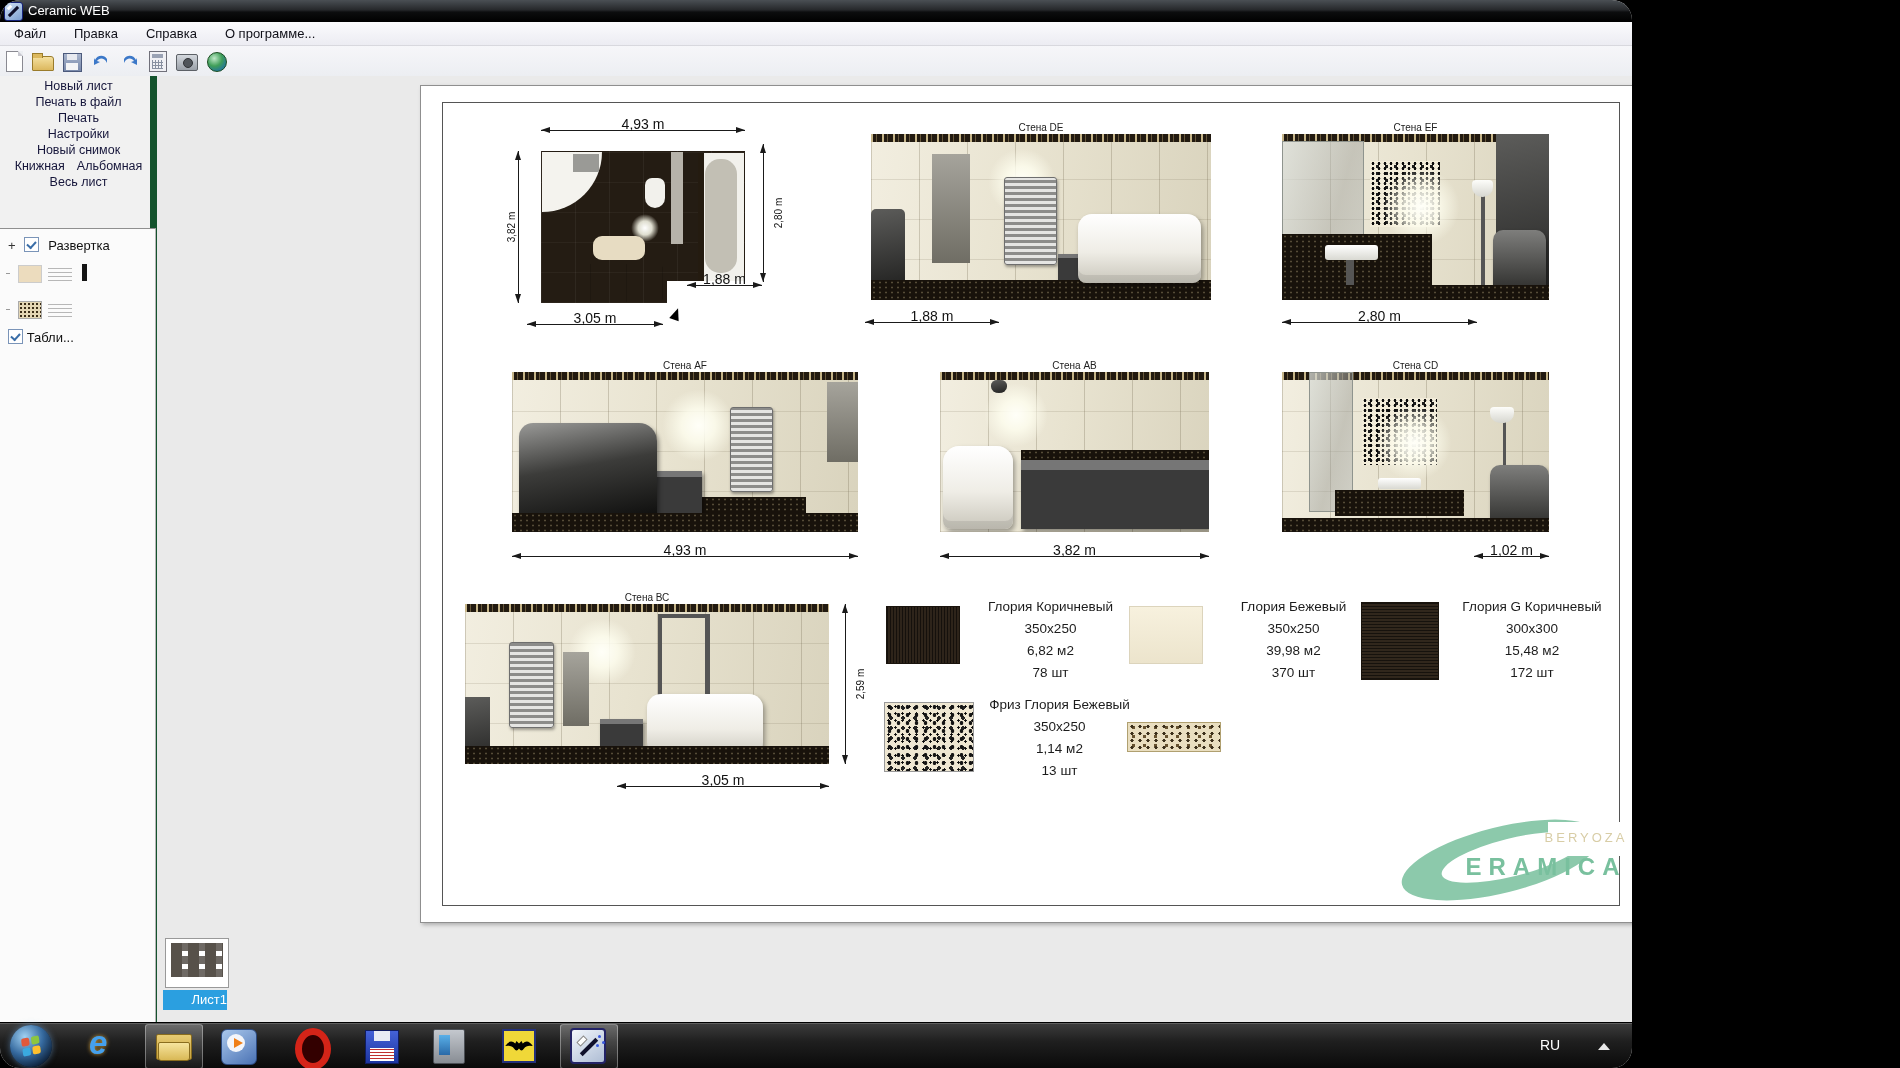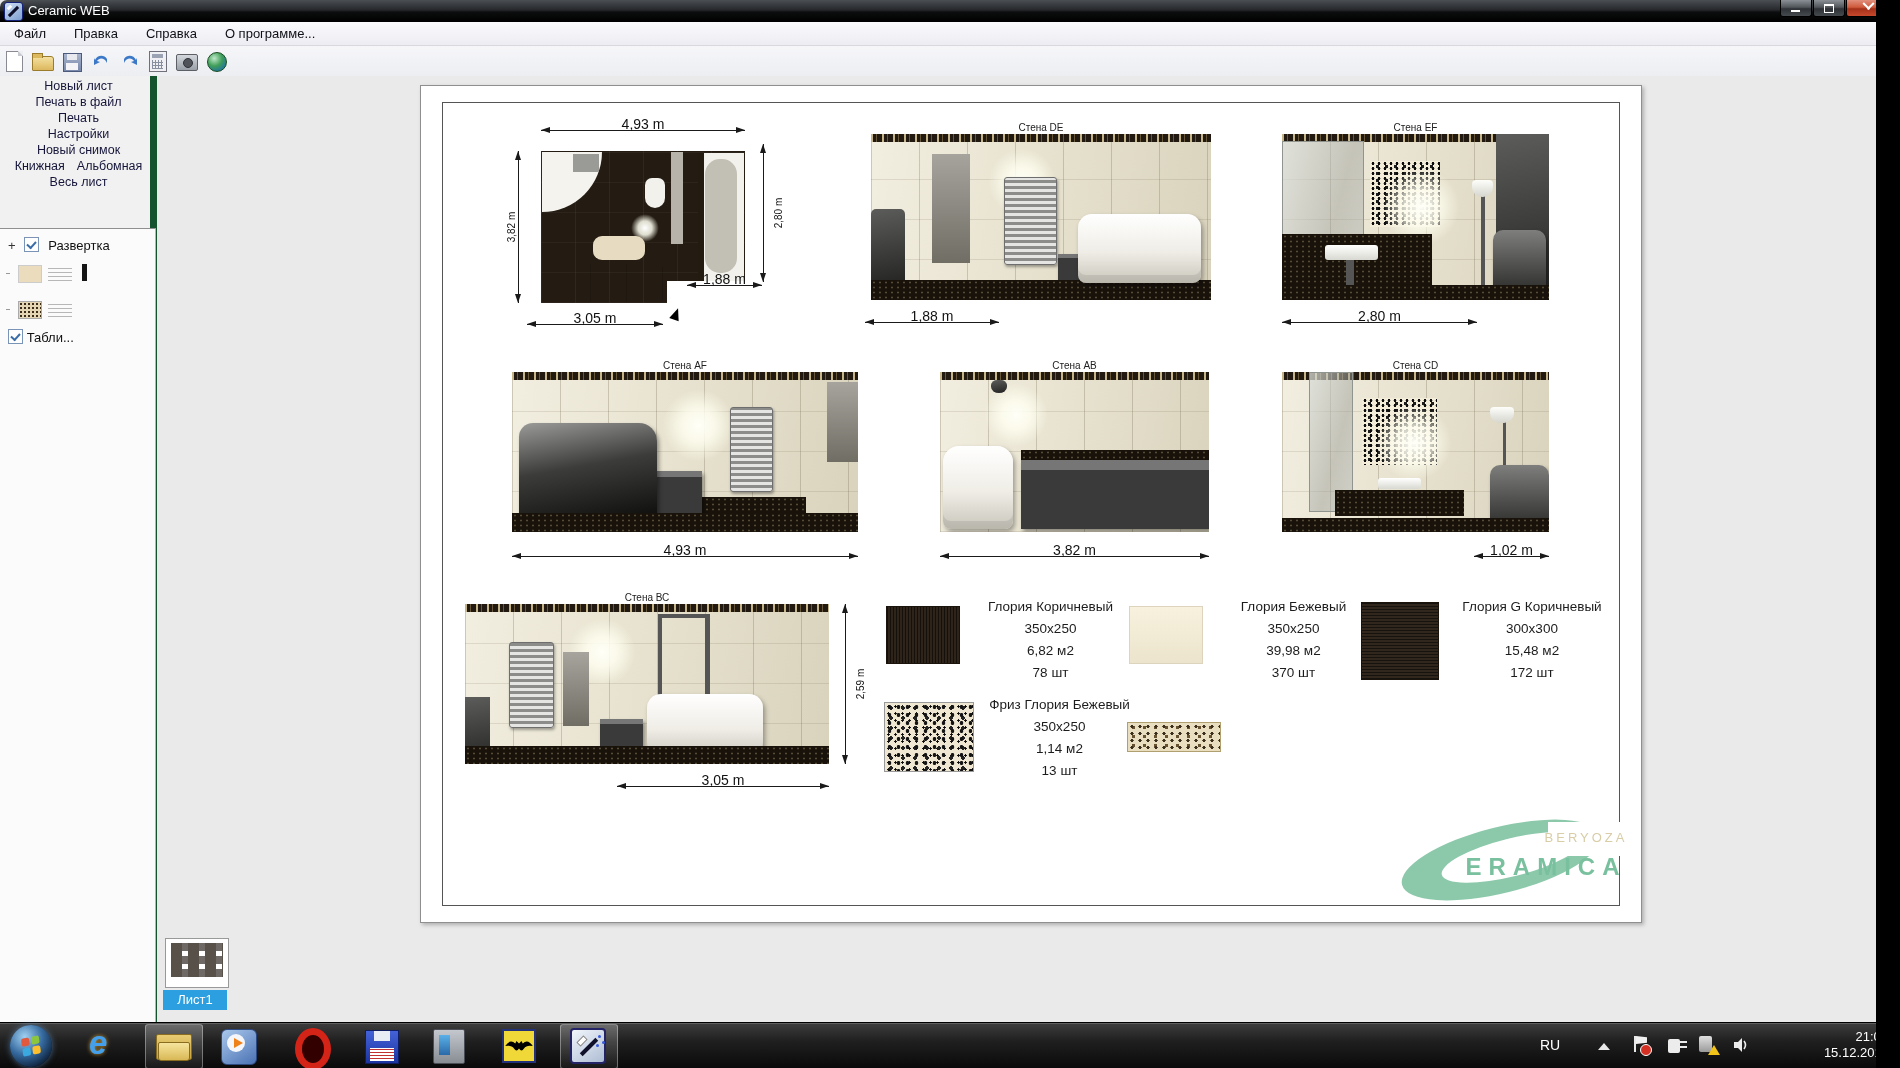--- a/index.html
+++ b/index.html
@@ -1,17 +1,17 @@
 <!DOCTYPE html>
 <html><head>
 <meta charset="utf-8">
 <style>
   html,body{margin:0;padding:0;background:#000;}
-  #app{position:relative;width:1876px;height:1068px;overflow:hidden;
-       font-family:"Liberation Sans",sans-serif;background:#eaeaea;}
+  #app{position:relative;width:1632px;height:1068px;overflow:hidden;
+       font-family:"Liberation Sans",sans-serif;background:#eaeaea;border-radius:20px;}
 
   
   .titlebar{position:absolute;left:0;top:0;width:1900px;height:22px;
     background:linear-gradient(180deg,#4a4f54 0%,#26282b 45%,#0c0d0e 55%,#000 100%);
     border-radius:7px 7px 0 0;color:#fff;}
   .app-icon{position:absolute;left:4px;top:2px;width:17px;height:17px;border-radius:3px;
     background:linear-gradient(145deg,#cfe0f4,#7d9fd0);border:1px solid #16237a;}
   .app-icon .wandbar{position:absolute;left:7px;top:2px;width:3px;height:13px;background:#10102a;transform:rotate(45deg);}
   .app-icon .wandtip{position:absolute;left:3px;top:2px;width:3px;height:5px;background:#fff;transform:rotate(45deg);}
   .title-text{position:absolute;left:28px;top:3px;font-size:13px;}
@@ -156,21 +156,21 @@
     background-size:9px 8px,12px 10px,7px 7px;}
   .sw-frieze{background:#e9dec0;border:1px solid #b0a070;
     background-image:radial-gradient(#3a2e1a 26%,transparent 29%),radial-gradient(#665230 22%,transparent 25%);
     background-size:8px 7px,11px 9px;}
 
   
   .sheet-thumb{position:absolute;left:8px;top:862px;width:62px;height:48px;background:#fff;border:1px solid #999;cursor:pointer;}
   .sheet-thumb-in{position:absolute;left:5px;top:4px;right:5px;bottom:10px;
     background-image:repeating-linear-gradient(90deg,#3a332b 0 11px,transparent 11px 17px),
                      repeating-linear-gradient(0deg,#55504a 0 8px,transparent 8px 13px);opacity:.85;}
-  .sheet-tab{position:absolute;left:6px;top:914px;width:64px;height:20px;line-height:20px;text-align:center;
+  .sheet-tab{position:absolute;left:6px;top:914px;width:64px;height:20px;line-height:20px;text-align:right;
     background:#2b9fe0;color:#fff;font-size:13px;cursor:pointer;}
 
   
   .taskbar{position:absolute;left:0;top:1022px;width:1900px;height:46px;
     background:linear-gradient(180deg,#3d3d3d 0%,#1f1f1f 40%,#090909 100%);border-top:1px solid #000;box-shadow:inset 0 1px 0 rgba(255,255,255,.18);}
   .orb{position:absolute;left:10px;top:2px;width:42px;height:42px;border-radius:50%;cursor:pointer;
     background:radial-gradient(circle at 35% 28%,#9fd0f2 0%,#35699e 45%,#0d2038 80%,#05101c 100%);box-shadow:0 0 6px rgba(120,180,240,.5);}
   .orbflag{position:absolute;left:12px;top:12px;width:18px;height:18px;transform:rotate(-8deg) skewY(-4deg);display:grid;grid-template-columns:8px 8px;grid-template-rows:8px 8px;gap:2px;}
   .orbflag div{border-radius:2px;}
   .tk{position:absolute;top:3px;width:40px;height:40px;cursor:pointer;}

